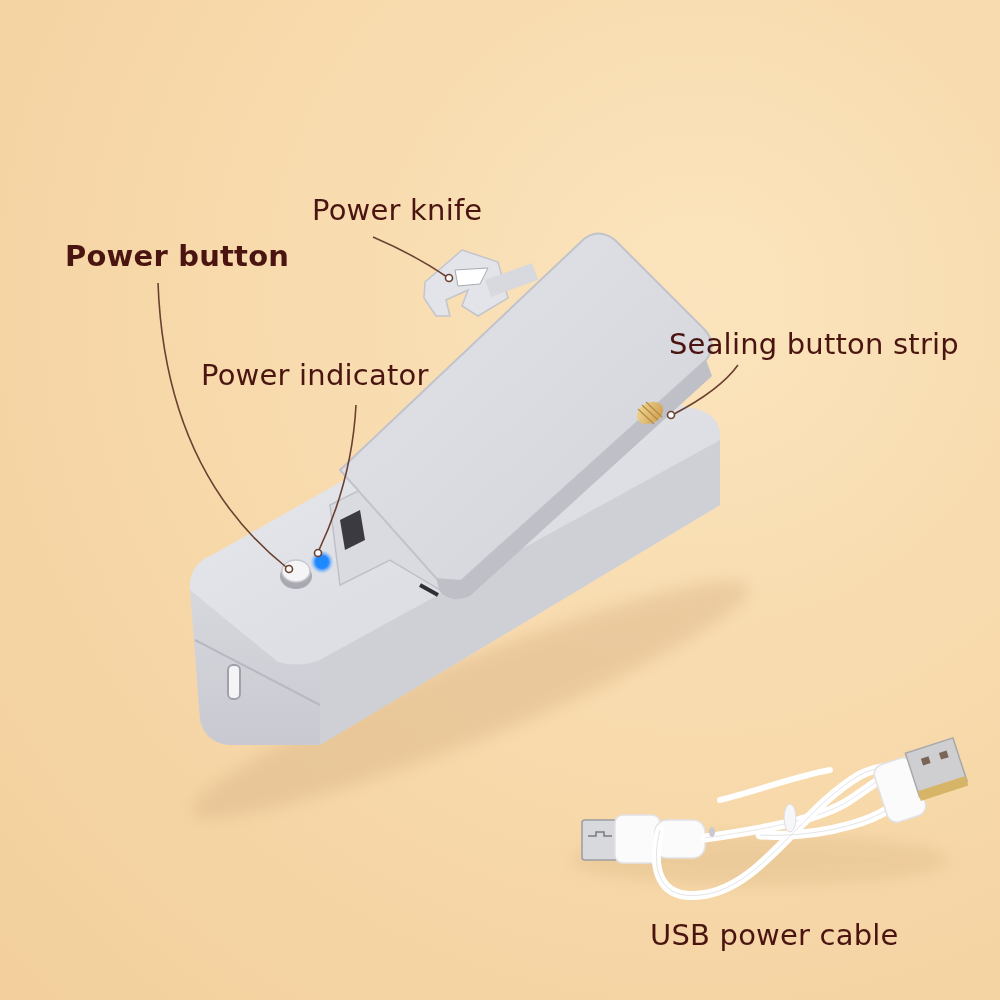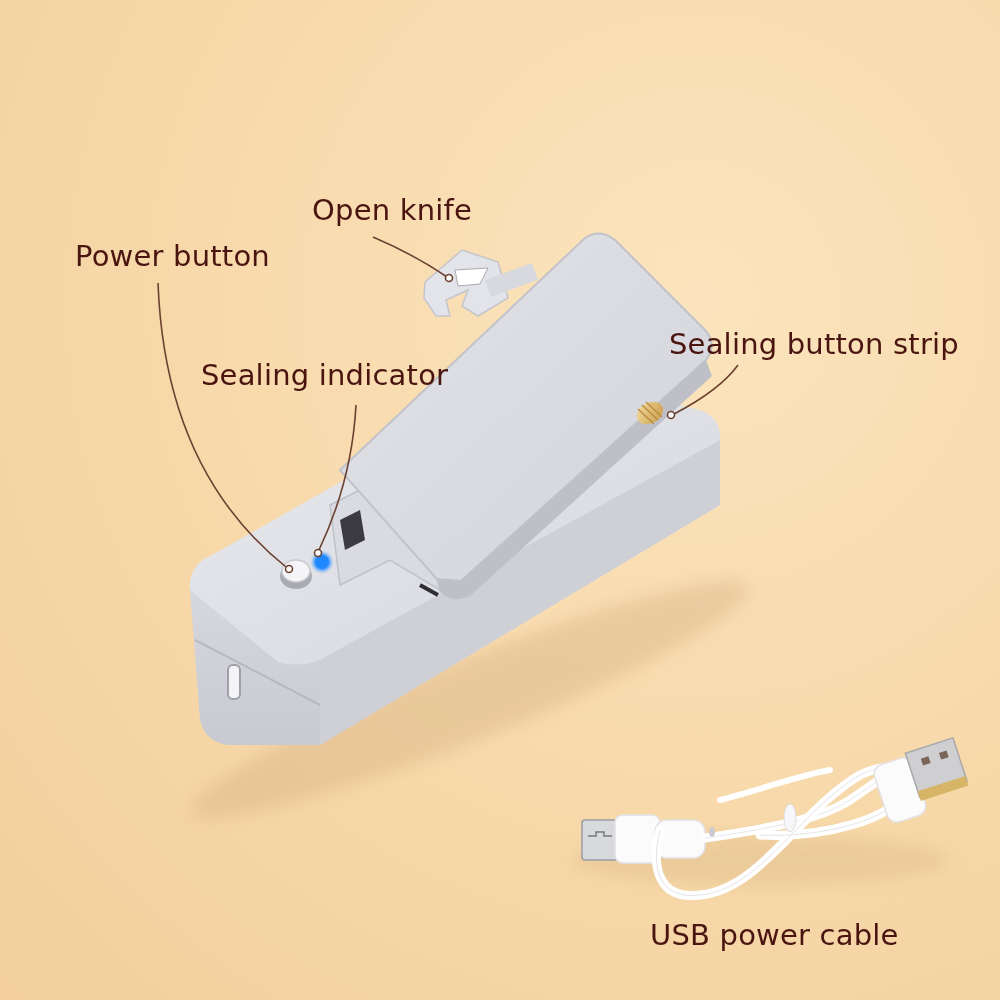--- a/index.html
+++ b/index.html
@@ -16,21 +16,21 @@
     svg.scene { position: absolute; left: 0; top: 0; }
     .label {
       position: absolute;
       color: #4a1410;
       font-size: 29px;
       letter-spacing: 0.2px;
       white-space: nowrap;
       line-height: 1;
     }
     #lbl-knife   { left: 312px; top: 196px; }
-    #lbl-power   { left: 75px;  top: 242px; }
+    #lbl-power   { left: 65px;  top: 242px; font-weight: bold; }
     #lbl-switch  { left: 201px; top: 361px; }
     #lbl-sealing { left: 669px; top: 330px; }
     #lbl-usb     { left: 650px; top: 921px; text-align: right; }
   </style>
 </head>
 <body>
 
 <div class="bg"></div>
 
 <svg class="scene" width="1000" height="1000" viewBox="0 0 1000 1000">
@@ -143,17 +143,17 @@
     <circle cx="289" cy="569" r="3.5" fill="#ffffff"></circle>
 
     <path d="M356 405 Q352 480 319 550"></path>
     <circle cx="318" cy="553" r="3.5" fill="#ffffff"></circle>
 
     <path d="M738 365 Q720 390 674 414"></path>
     <circle cx="671" cy="415" r="3.5" fill="#ffffff"></circle>
   </g>
 </svg>
 
-<div class="label" id="lbl-knife">Open knife</div>
+<div class="label" id="lbl-knife">Power knife</div>
 <div class="label" id="lbl-power">Power button</div>
-<div class="label" id="lbl-switch">Sealing indicator</div>
+<div class="label" id="lbl-switch">Power indicator</div>
 <div class="label" id="lbl-sealing">Sealing button strip</div>
 <div class="label" id="lbl-usb">USB power cable</div>
 
 </body></html>

